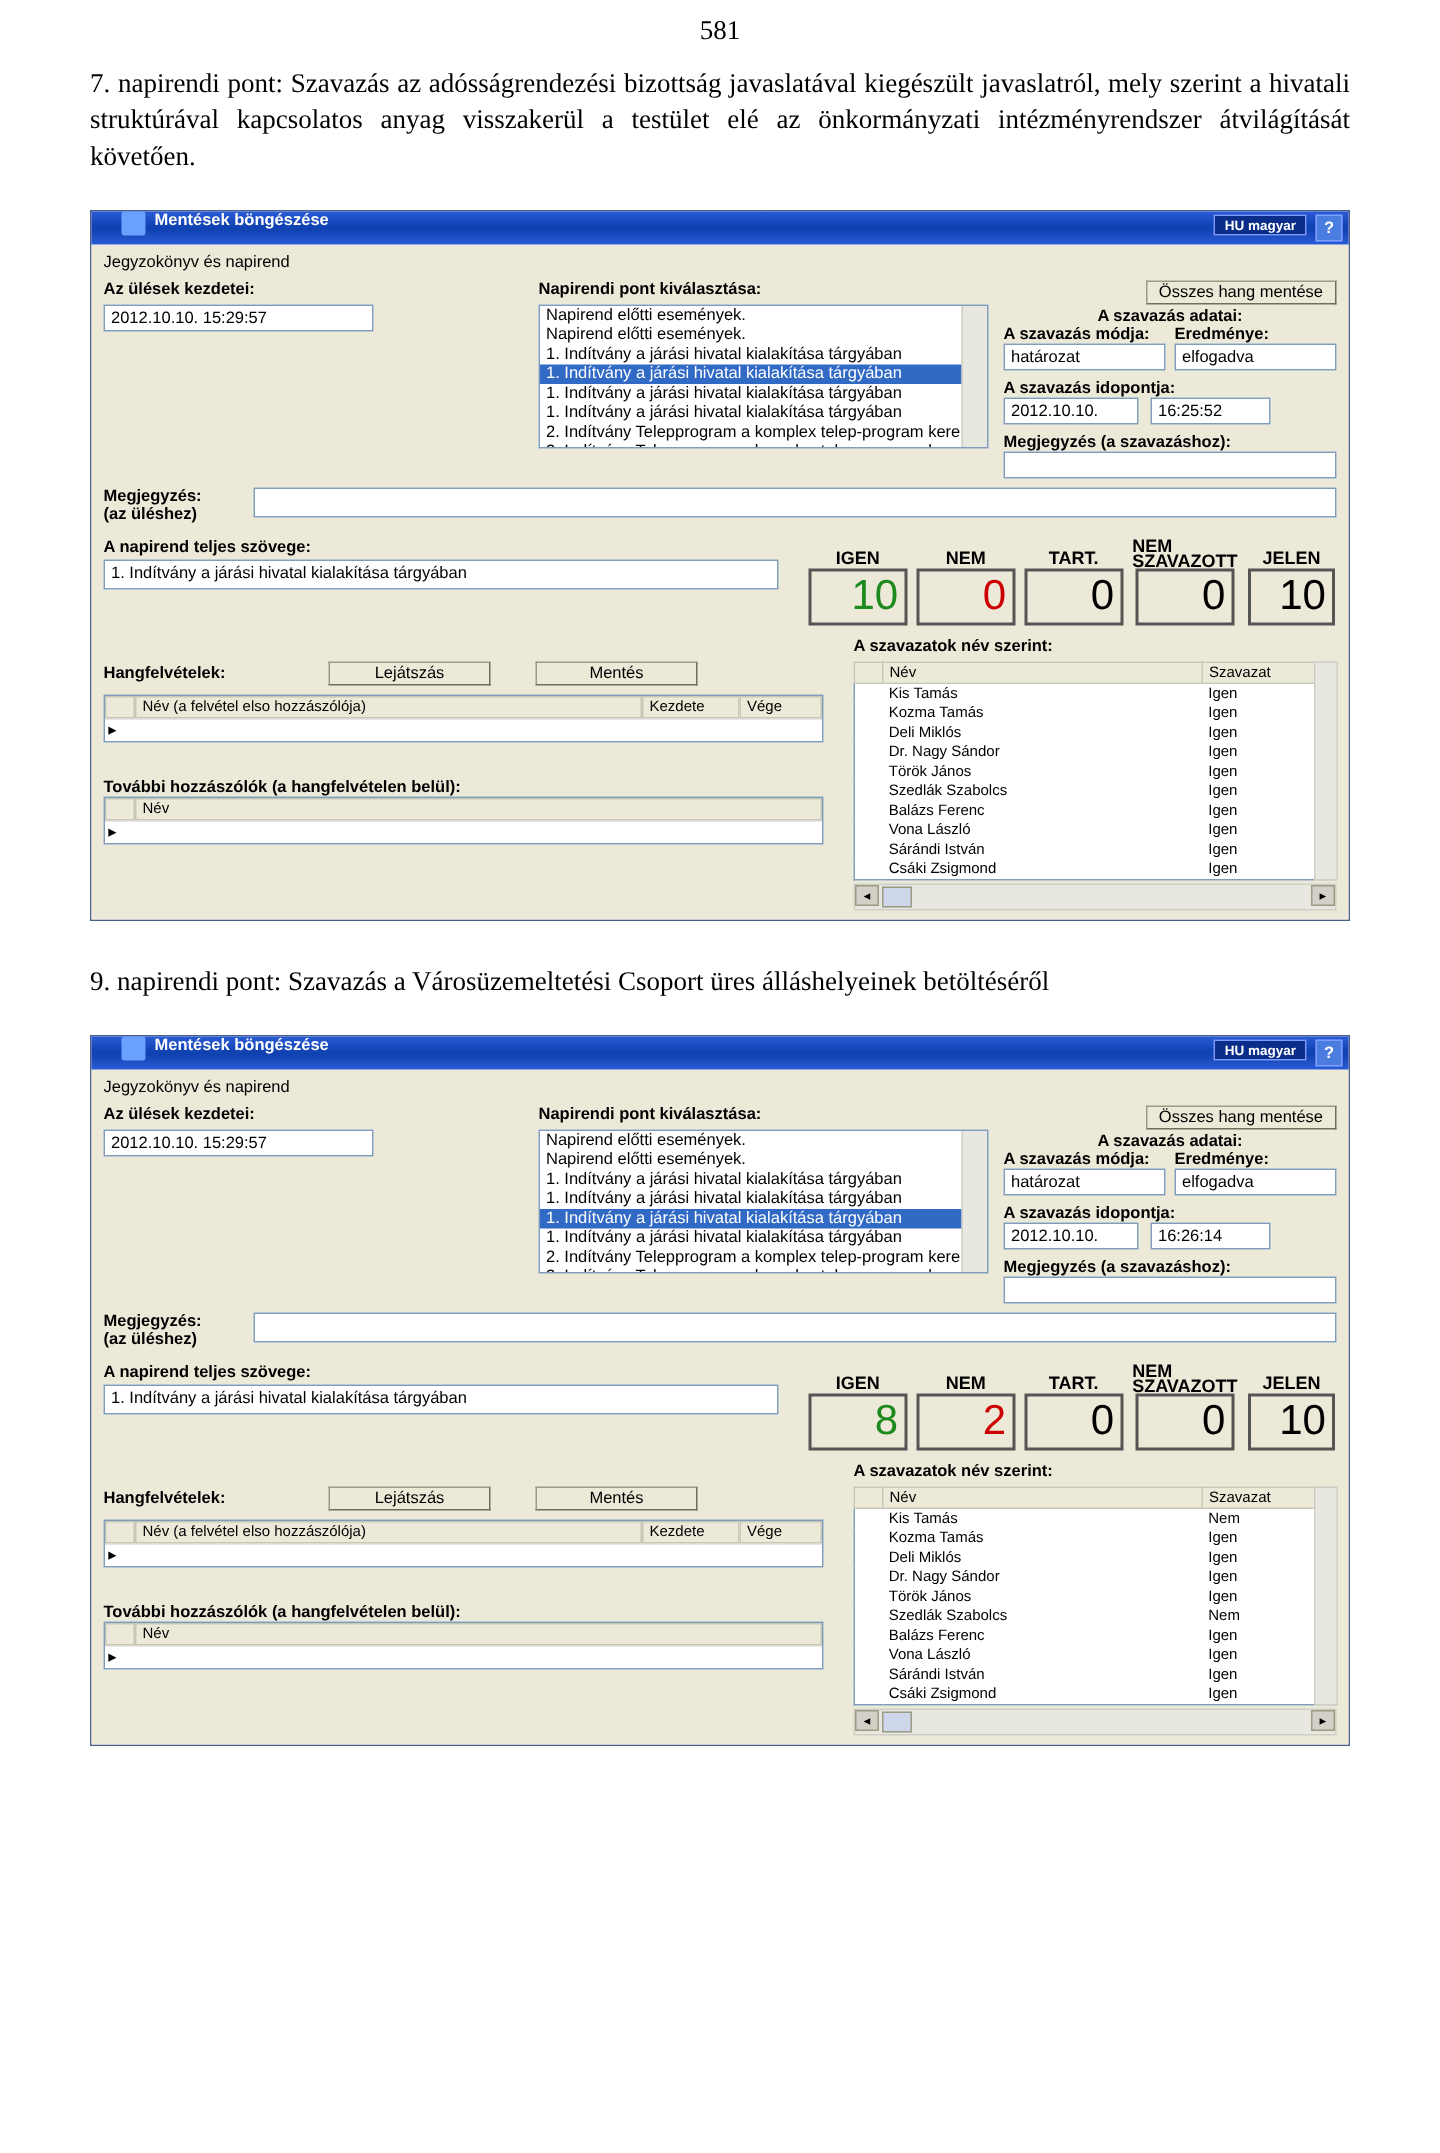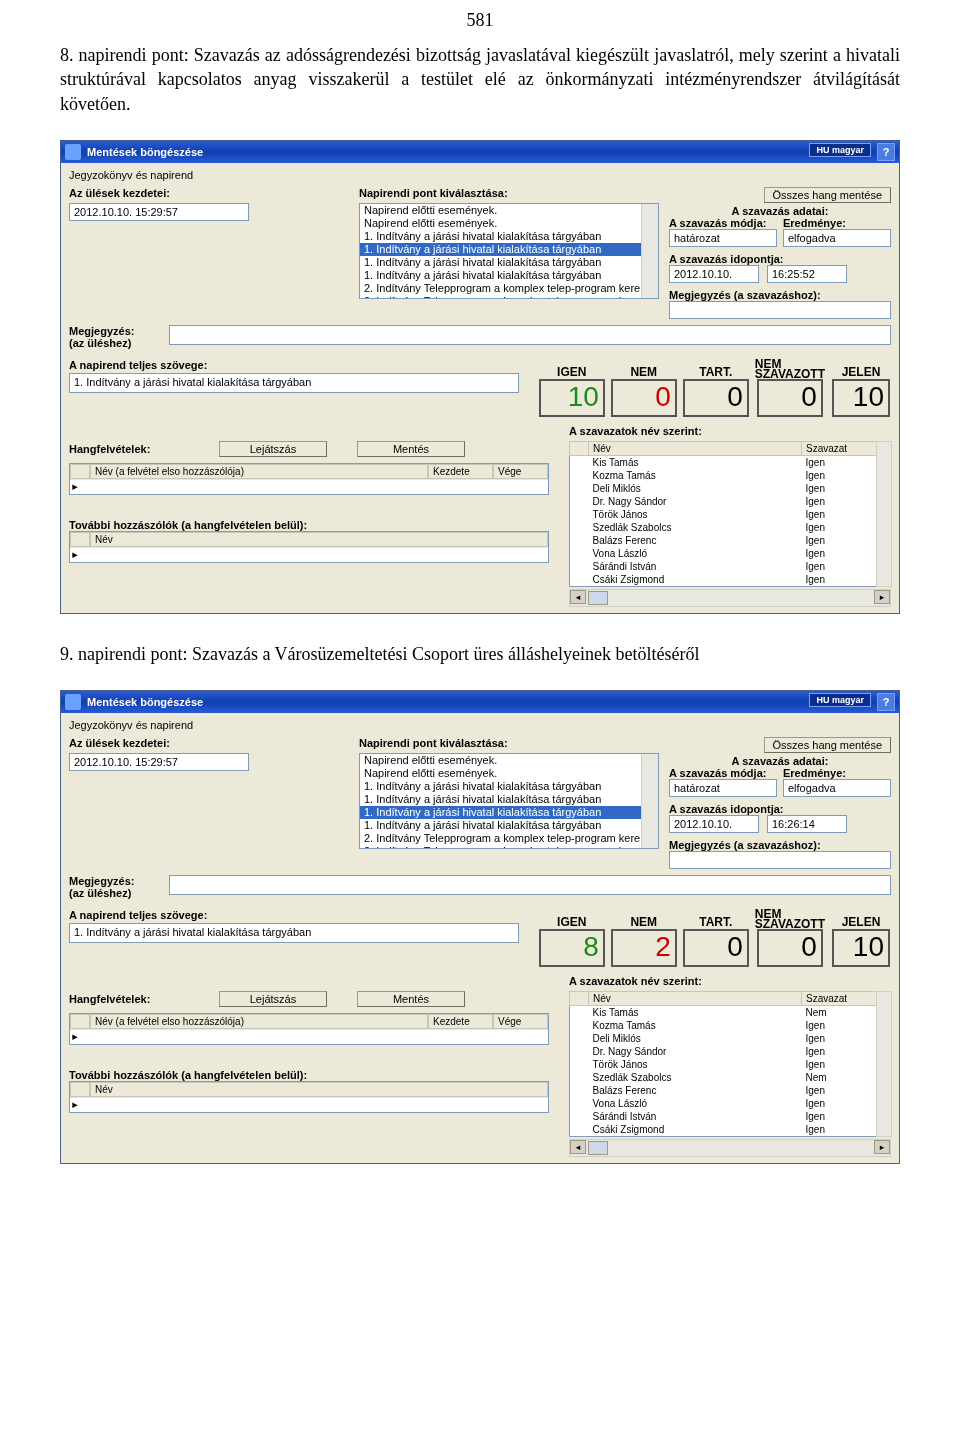--- a/index.html
+++ b/index.html
@@ -1,20 +1,20 @@
 <!DOCTYPE html>
 <html><head>
 <meta charset="utf-8">
 <style>
   html,body{margin:0;padding:0;background:#fff;font-family:"Times New Roman",serif;font-size:18px;color:#000}
   .page{width:960px;margin:0 auto;padding:10px 60px 40px;box-sizing:border-box}
   .pgnum{text-align:center;margin-bottom:12px}
   .para{margin:0 0 24px;text-align:justify;line-height:1.35}
   .app{font-family:Tahoma,Arial,sans-serif;font-size:11px;color:#000;width:838px;margin:0 auto 28px;border:1px solid #4a5f88}
-  .titlebar{height:22px;background:linear-gradient(to bottom,#2a5bd7,#1142b1 45%,#1142b1 55%,#2a5bd7);color:#fff;font-weight:bold;display:flex;align-items:center;padding:0 4px;position:relative}
+  .titlebar{height:22px;background:linear-gradient(to bottom,#2a5bd7,#1142b1 45%,#1142b1 55%,#2a5bd7);color:#fff;font-weight:bold;display:flex;padding:0 20px;position:relative}
   .titlebar .ticon{width:16px;height:16px;margin-right:6px;border-radius:2px;background:#6aa1ff;display:inline-block}
   .hu{position:absolute;right:28px;top:2px;background:#0a2d89;border:1px solid #7c9dff;padding:1px 6px;font-size:9px}
   .qm{position:absolute;right:4px;top:2px;width:16px;height:16px;background:#4b7de0;text-align:center;line-height:16px;border:1px solid #7c9dff}
   .body{background:#ece9d8;padding:4px 8px 6px}
   .sub{color:#000;margin:2px 0 6px}
   .bold{font-weight:bold}
   .row{display:flex;align-items:flex-start}
   .col{display:flex;flex-direction:column}
   .inp{background:#fff;border:1px solid #7f9db9;display:inline-block;height:18px;line-height:16px;padding:0 4px;box-sizing:border-box}
   .inpw{width:100%}
@@ -44,21 +44,21 @@
   .minitab{border:1px solid #7f9db9;background:#fff}
   .minitab .hd{display:flex}
   .minitab .hd div{background:#ece9d8;border:1px solid #c7c7b6;padding:1px 4px;font-size:10px}
   .minitab .rw{height:14px;border-top:1px solid #e6e6e6}
 </style>
 </head>
 <body>
 
 <div class="page">
   <div class="pgnum">581</div>
-  <p class="para">8. napirendi pont: Szavazás az adósságrendezési bizottság javaslatával kiegészült javaslatról, mely szerint a hivatali struktúrával kapcsolatos anyag visszakerül a testület elé az önkormányzati intézményrendszer átvilágítását követően.</p>
+  <p class="para">7. napirendi pont: Szavazás az adósságrendezési bizottság javaslatával kiegészült javaslatról, mely szerint a hivatali struktúrával kapcsolatos anyag visszakerül a testület elé az önkormányzati intézményrendszer átvilágítását követően.</p>
 
   <div class="app" id="app1">
   <div class="titlebar">
     <span class="ticon"></span>
     <span>Mentések böngészése</span>
     <span class="hu">HU magyar</span>
     <span class="qm">?</span>
   </div>
   <div class="body">
     <div class="sub">Jegyzokönyv és napirend</div>

